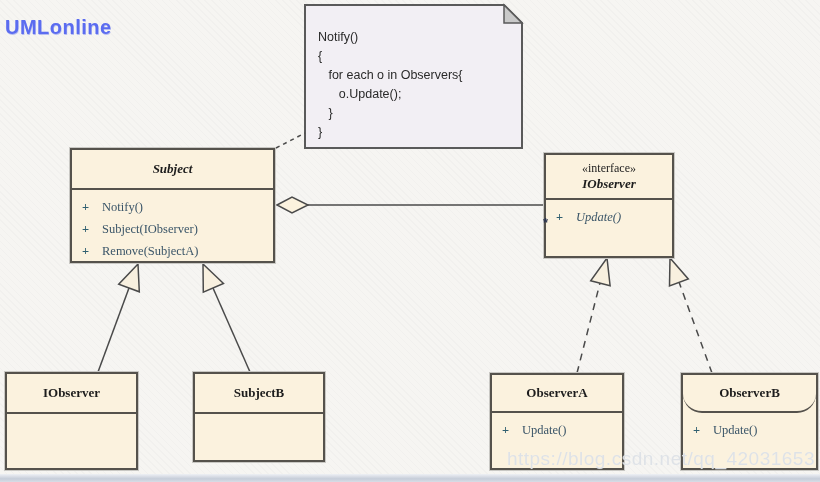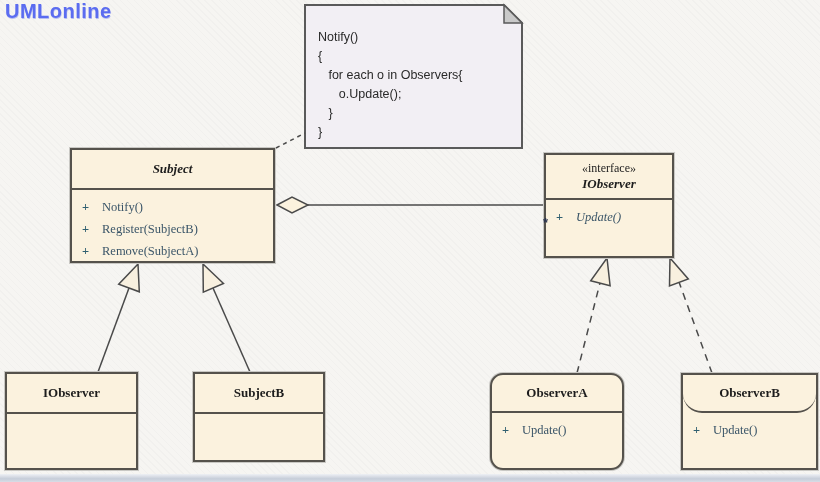--- a/index.html
+++ b/index.html
@@ -5,21 +5,21 @@
   html,body{margin:0;padding:0;}
   .screen{
     position:relative;
     width:820px;height:482px;
     background:#f6f5f2;
     background-image:repeating-linear-gradient(45deg, rgba(120,120,130,0.035) 0 1px, transparent 1px 5px);
     overflow:hidden;
     font-family:"Liberation Sans","DejaVu Sans",sans-serif;
   }
   .logo{
-    position:absolute;left:5px;top:0;
+    position:absolute;left:5px;top:16px;
     font-size:20px;font-weight:bold;letter-spacing:0.5px;
     color:#5b6cf0;
     text-shadow:0.5px 0.5px 0 rgba(91,108,240,0.4);
   }
   svg.connectors{position:absolute;left:0;top:0;pointer-events:none;}
   .class-box{
     position:absolute;
     background:#FBF2DE;
     border:2px solid #55524c;
     box-shadow:0 0 0 1px #c9c8c4;
@@ -124,21 +124,21 @@
 
   <div class="class-box" style="left:70px;top:148px;width:205px;height:115px;">
     <div class="class-title abstract" style="height:38px;">Subject</div>
     <div class="class-body">
       <div class="method">
         <span class="vis">+</span>
         <span class="mlabel">Notify()</span>
       </div>
       <div class="method">
         <span class="vis">+</span>
-        <span class="mlabel">Register(SubjectB)</span>
+        <span class="mlabel">Subject(IObserver)</span>
       </div>
       <div class="method">
         <span class="vis">+</span>
         <span class="mlabel">Remove(SubjectA)</span>
       </div>
     </div>
   </div>
 
   <div class="class-box" style="left:544px;top:153px;width:130px;height:105px;">
     <div class="stereo-wrap" style="height:43px;">
@@ -158,36 +158,37 @@
   <div class="class-box" style="left:5px;top:372px;width:133px;height:98px;">
     <div class="class-title" style="height:38px;">IObserver</div>
     <div class="class-body"></div>
   </div>
 
   <div class="class-box" style="left:193px;top:372px;width:132px;height:90px;">
     <div class="class-title" style="height:38px;">SubjectB</div>
     <div class="class-body"></div>
   </div>
 
-  <div class="class-box" style="left:490px;top:373px;width:134px;height:97px;border-radius:13px;">
+  <div class="class-box" style="left:490px;top:373px;width:134px;height:97px;">
     <div class="class-title" style="height:36px;">ObserverA</div>
     <div class="class-body">
       <div class="method">
         <span class="vis">+</span>
         <span class="mlabel">Update()</span>
       </div>
     </div>
   </div>
 
   <div class="class-box" style="left:681px;top:373px;width:137px;height:97px;">
     <div class="class-title" style="height:36px;border-radius:19px;">ObserverB</div>
     <div class="class-body">
       <div class="method">
         <span class="vis">+</span>
         <span class="mlabel">Update()</span>
       </div>
     </div>
   </div>
 
+  <div class="watermark">https://blog.csdn.net/qq_42031653</div>
 
   <div class="bottom-strip"></div>
 
 </div>
 
 </body></html>

